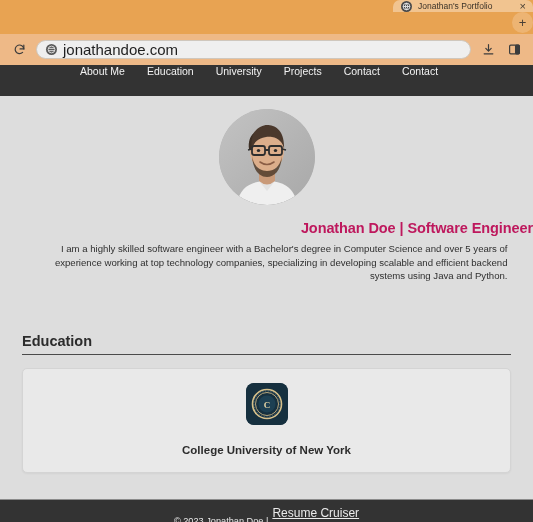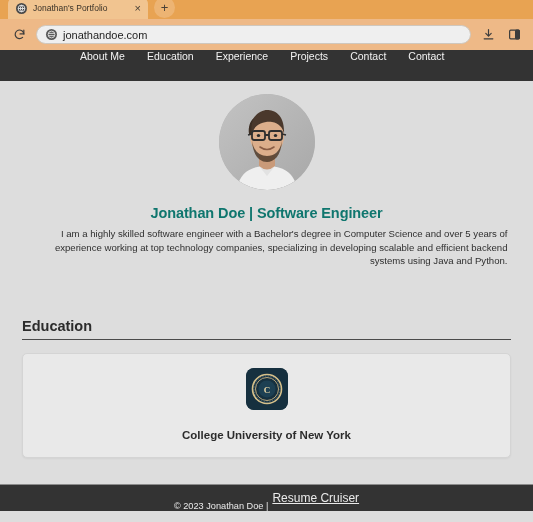--- a/index.html
+++ b/index.html
@@ -10,25 +10,26 @@
     font-family: "Liberation Sans", sans-serif;
     background: #dddddd;
   }
 
   
   #browser-chrome {
     background: #e8a352;
     width: 533px;
   }
   #tab-strip {
-    height: 19px;
+    height: 34px;
     display: flex;
     align-items: flex-end;
     padding-left: 8px;
     background: #e8a352;
+    flex-direction: column;
   }
   .tab {
     display: flex;
     align-items: center;
     gap: 6px;
     height: 22px;
     padding: 0 7px 0 8px;
     background: #f1c490;
     border-radius: 7px 7px 0 0;
     min-width: 140px;
@@ -105,21 +106,21 @@
   #url-favicon {
     width: 11px; height: 11px;
     border-radius: 50%;
     background: #5a5a5a;
     display: inline-flex;
     align-items: center;
     justify-content: center;
     flex: 0 0 auto;
   }
   #url-text {
-    font-size: 11px;
+    font-size: 15px;
     color: #1f1f1f;
     white-space: nowrap;
   }
 
   
   #site-nav {
     height: 31px;
     background: #333333;
     display: flex;
     align-items: flex-start;
@@ -154,22 +155,23 @@
     overflow: hidden;
     background: #b4b4b4;
     position: relative;
   }
   #avatar svg { display: block; }
 
   #hero-title {
     margin-top: 15px;
     font-size: 14.5px;
     font-weight: bold;
-    color: #0f766e;
+    color: #be185d;
     letter-spacing: -0.1px;
+    text-align: right;
   }
   #hero-summary {
     margin: 6px auto 0;
     width: 482px;
     font-size: 9.6px;
     line-height: 1.42;
     color: #2f2f2f;
     text-align: right;
   }
 
@@ -291,21 +293,21 @@
         <rect x="3" y="4" width="18" height="16" rx="2"></rect>
         <rect x="14" y="4" width="7" height="16" rx="2" fill="#3c3c3c"></rect>
       </svg>
     </span>
   </div>
 </div>
 
 <nav id="site-nav">
   <a class="nav-link">About Me</a>
   <a class="nav-link">Education</a>
-  <a class="nav-link">Experience</a>
+  <a class="nav-link">University</a>
   <a class="nav-link">Projects</a>
   <a class="nav-link">Contact</a>
   <a class="nav-link">Contact</a>
 </nav>
 
 <div id="page">
 
   <section id="hero">
     <div id="avatar">
       <svg width="96" height="96" viewBox="0 0 96 96">

